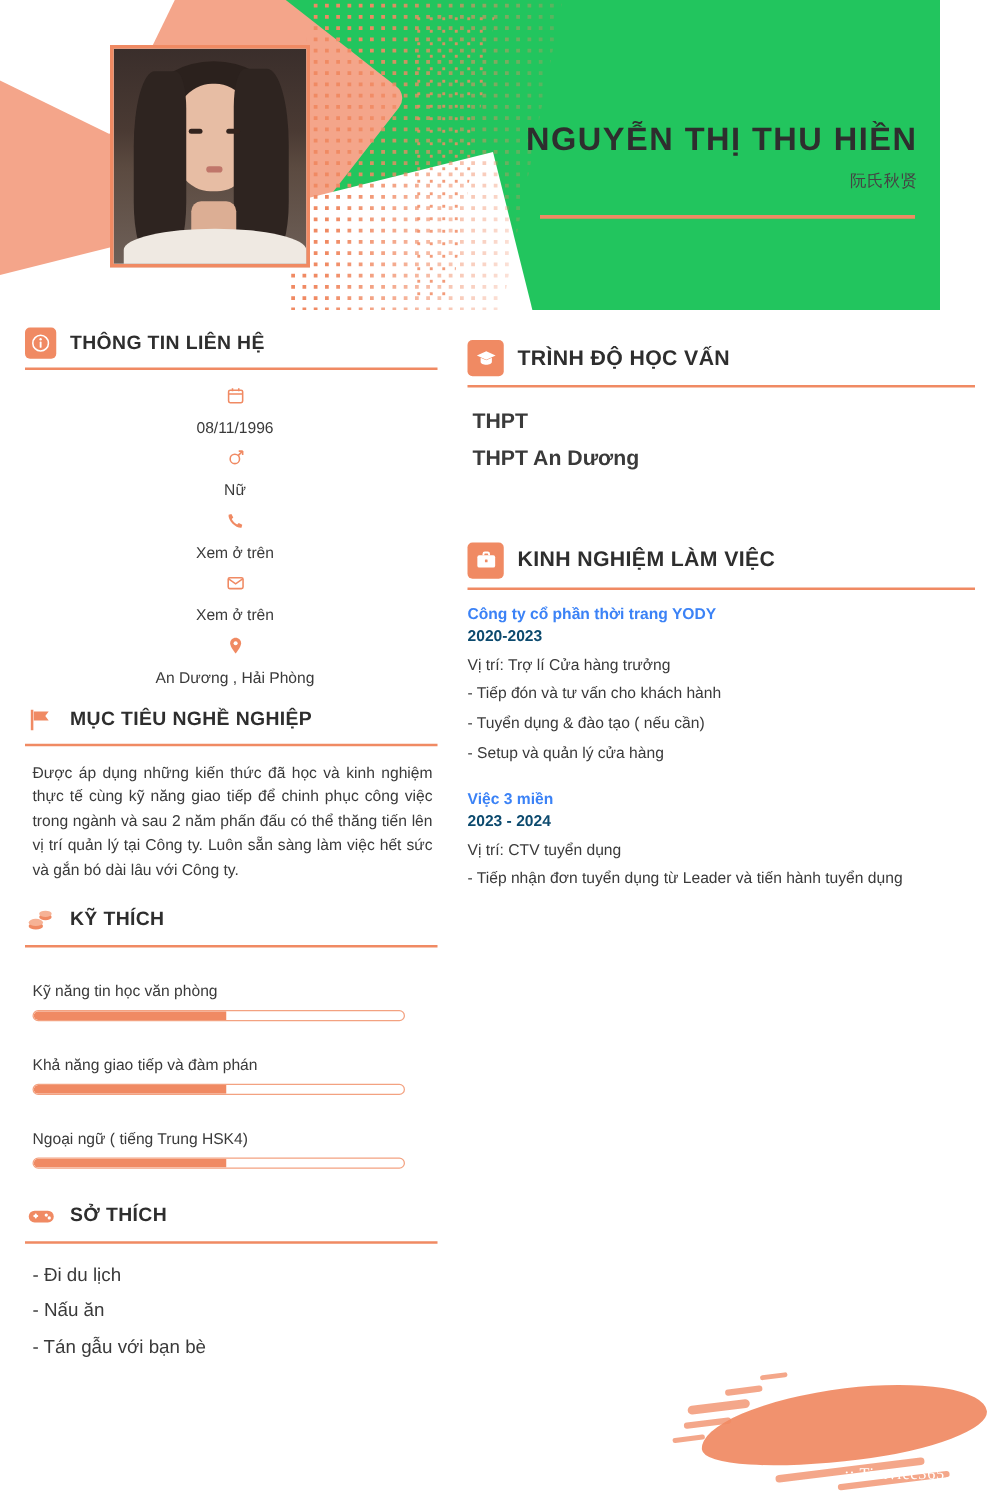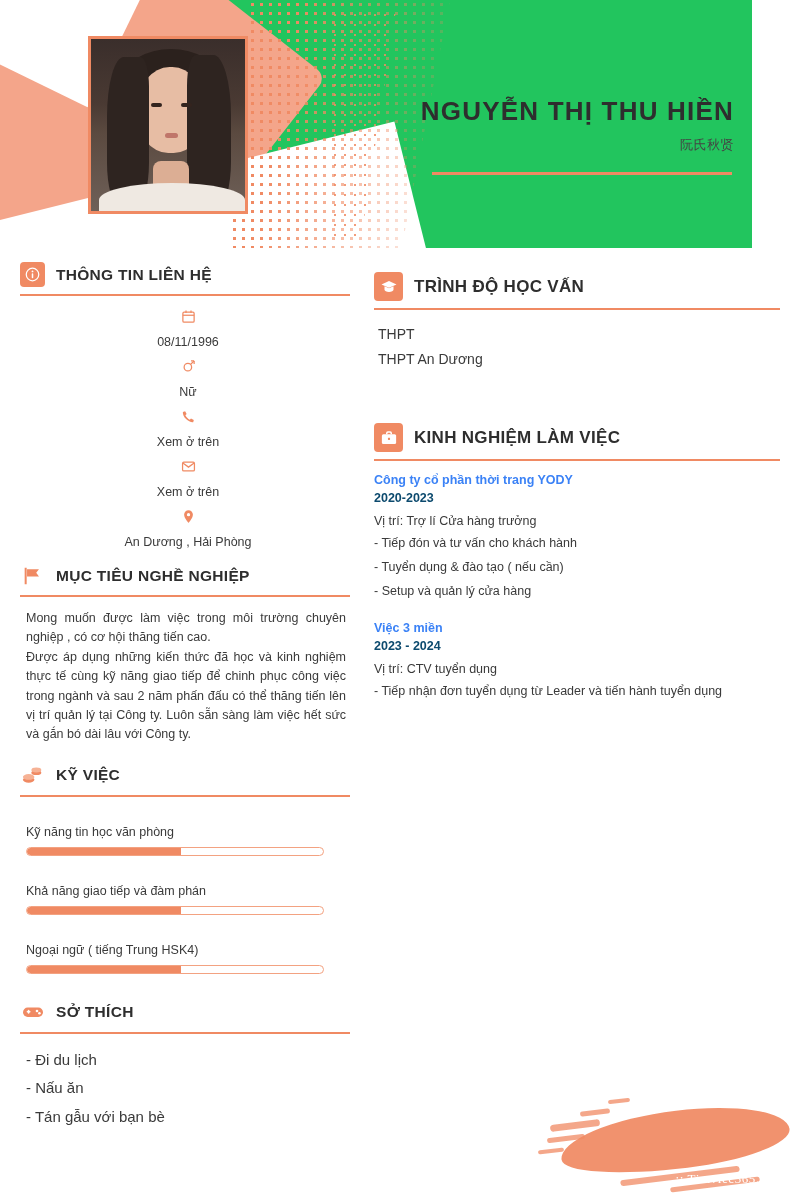--- a/index.html
+++ b/index.html
@@ -207,21 +207,21 @@
     background: #fff;
     border: 1.5px solid #f3a281;
     border-radius: 5px;
     overflow: hidden;
   }
   .bar-fg { height: 100%; background: #f08a63; border-radius: 4px 0 0 4px; }
 
   .hobby-list { padding-left: 6px; font-size: 15px; line-height: 1.9; }
 
   
-  .edu-line { font-size: 14px; line-height: 1.75; padding-left: 4px; }
+  .edu-line { font-size: 17px; line-height: 1.75; padding-left: 4px; font-weight: bold; }
   .job { margin-bottom: 4px; }
   .job .company { font-size: 12.5px; font-weight: bold; color: #3b82f6; margin-bottom: 4px; }
   .job .years { font-size: 12.5px; font-weight: bold; color: #0c4a6e; margin-bottom: 9px; }
   .job .role { font-size: 12.5px; margin-bottom: 5px; }
   .job .bullet { font-size: 12.5px; line-height: 1.6; margin-bottom: 4px; text-align: justify; }
   .job-gap { height: 16px; }
 
   
   .footer-brush {
     position: absolute;
@@ -356,35 +356,34 @@
     <div class="sec">
       <div class="sec-head">
         <span class="badge" style="background:transparent;">
           <svg width="22" height="22" viewBox="0 0 24 24">
               <path d="M4 3v18" stroke="#f08a63" stroke-width="2.2" fill="none"></path>
               <path d="M5.5 4.5h13l-3 4 3 4h-13z" fill="#f08a63"></path>
             </svg>
         </span>
         <span class="title">MỤC TIÊU NGHỀ NGHIỆP</span>
       </div>
-      <div class="para">Mong muốn được làm việc trong môi trường chuyên nghiệp , có cơ hội thăng tiến cao.</div>
       <div class="para">Được áp dụng những kiến thức đã học và kinh nghiệm thực tế cùng kỹ năng giao tiếp để chinh phục công việc trong ngành và sau 2 năm phấn đấu có thể thăng tiến lên vị trí quản lý tại Công ty. Luôn sẵn sàng làm việc hết sức và gắn bó dài lâu với Công ty.</div>
     </div>
 
     <div class="sec" style="margin-top:18px;">
       <div class="sec-head">
         <span class="badge" style="background:transparent;">
           <svg width="23" height="23" viewBox="0 0 24 24">
               <ellipse cx="8" cy="16.5" rx="6" ry="3" fill="#f08a63"></ellipse>
               <ellipse cx="8" cy="13.5" rx="6" ry="3" fill="#f6b295"></ellipse>
               <ellipse cx="16" cy="9" rx="5.2" ry="2.6" fill="#f08a63"></ellipse>
               <ellipse cx="16" cy="6.3" rx="5.2" ry="2.6" fill="#f6b295"></ellipse>
             </svg>
         </span>
-        <span class="title">KỸ VIỆC</span>
+        <span class="title">KỸ THÍCH</span>
       </div>
 
       <div class="skill">
         <div class="lbl">Kỹ năng tin học văn phòng</div>
         <div class="bar-bg">
           <div class="bar-fg" style="width:52%"></div>
         </div>
       </div>
       <div class="skill">
         <div class="lbl">Khả năng giao tiếp và đàm phán</div>

